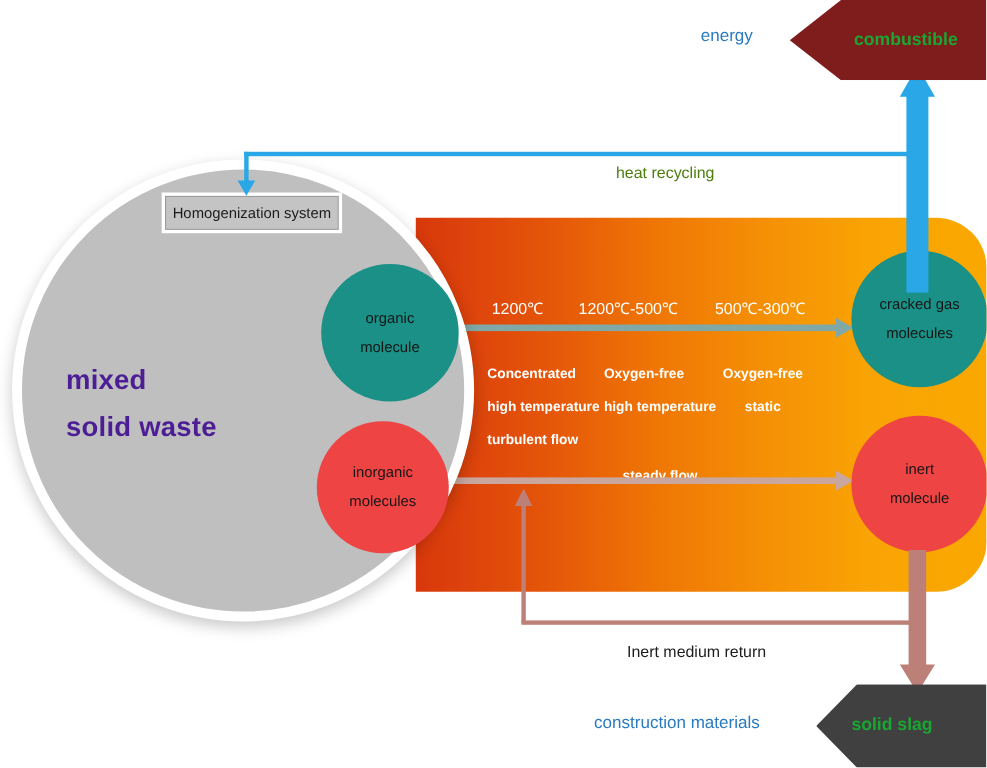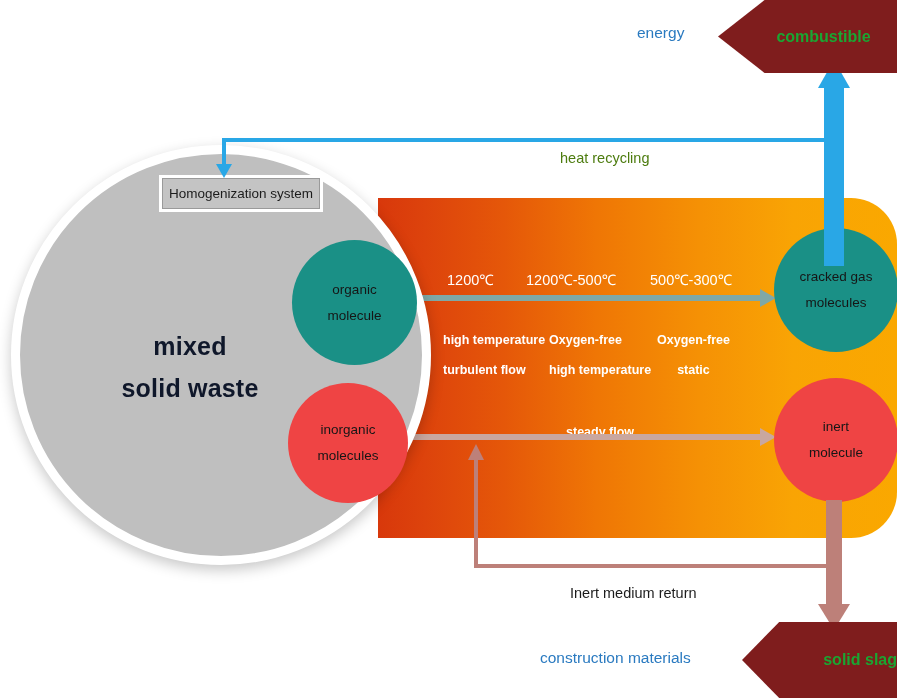--- a/index.html
+++ b/index.html
@@ -45,22 +45,21 @@
     border-radius: 50%;
     background: #bfbfbf;
     border: 9px solid #ffffff;
     box-sizing: border-box;
     box-shadow: 0 5px 14px rgba(0,0,0,0.22);
   }
   #mixed-waste-label {
     left: 60px;
     top: 325px;
     width: 260px;
-    text-align: center;
-    color: #0f172a;
+    color: #4c1d95;
     font-size: 25px;
     font-weight: bold;
     line-height: 42px;
     letter-spacing: .2px;
   }
 
   
   #homogenization-box {
     left: 150px;
     top: 178px;
@@ -68,21 +67,20 @@
     height: 31px;
     background: #c4c4c4;
     border: 1px solid #9a9a9a;
     outline: 3px solid #ffffff;
     box-sizing: border-box;
     display: flex;
     align-items: center;
     justify-content: center;
     color: #1c1c1c;
     font-size: 13.5px;
-    margin-left: 12px;
   }
 
   
   .mol-circle {
     border-radius: 50%;
     display: flex;
     flex-direction: column;
     align-items: center;
     justify-content: center;
     color: #161616;
@@ -193,23 +191,23 @@
 
   
   #combustible-banner {
     left: 718px; top: 0px; width: 179px; height: 73px;
     background: #7f1d1d;
     clip-path: polygon(26% 0%, 100% 0%, 100% 100%, 26% 100%, 0% 50%);
     display: flex; align-items: center; justify-content: center;
   }
   #solid-slag-banner {
     left: 742px; top: 622px; width: 155px; height: 76px;
-    background: #7f1d1d;
+    background: #404040;
     clip-path: polygon(24% 0%, 100% 0%, 100% 100%, 24% 100%, 0% 50%);
-    display: flex; align-items: center; justify-content: flex-end;
+    display: flex; align-items: center; justify-content: flex-start;
   }
   .banner-text {
     color: #1aa632;
     font-size: 16px;
     font-weight: bold;
     padding-left: 32px;
   }
   .side-label {
     color: #2a7ac0;
     font-size: 15.5px;
@@ -223,20 +221,21 @@
 
 <div id="stage">
 
   <div class="abs" id="reactor-band"></div>
 
   <div class="abs temp-label" style="left:447px; top:269px;">1200℃</div>
   <div class="abs temp-label" style="left:526px; top:269px;">1200℃-500℃</div>
   <div class="abs temp-label" style="left:650px; top:269px;">500℃-300℃</div>
 
   <div class="abs cond-col" style="left:443px; top:325px;">
+    <div>Concentrated</div>
     <div>high temperature</div>
     <div>turbulent flow</div>
   </div>
   <div class="abs cond-col" style="left:549px; top:325px;">
     <div>Oxygen-free</div>
     <div>high temperature</div>
     <div style="text-align:center;margin-top:32px;">steady flow</div>
   </div>
   <div class="abs cond-col" style="left:657px; top:325px;">
     <div>Oxygen-free</div>

